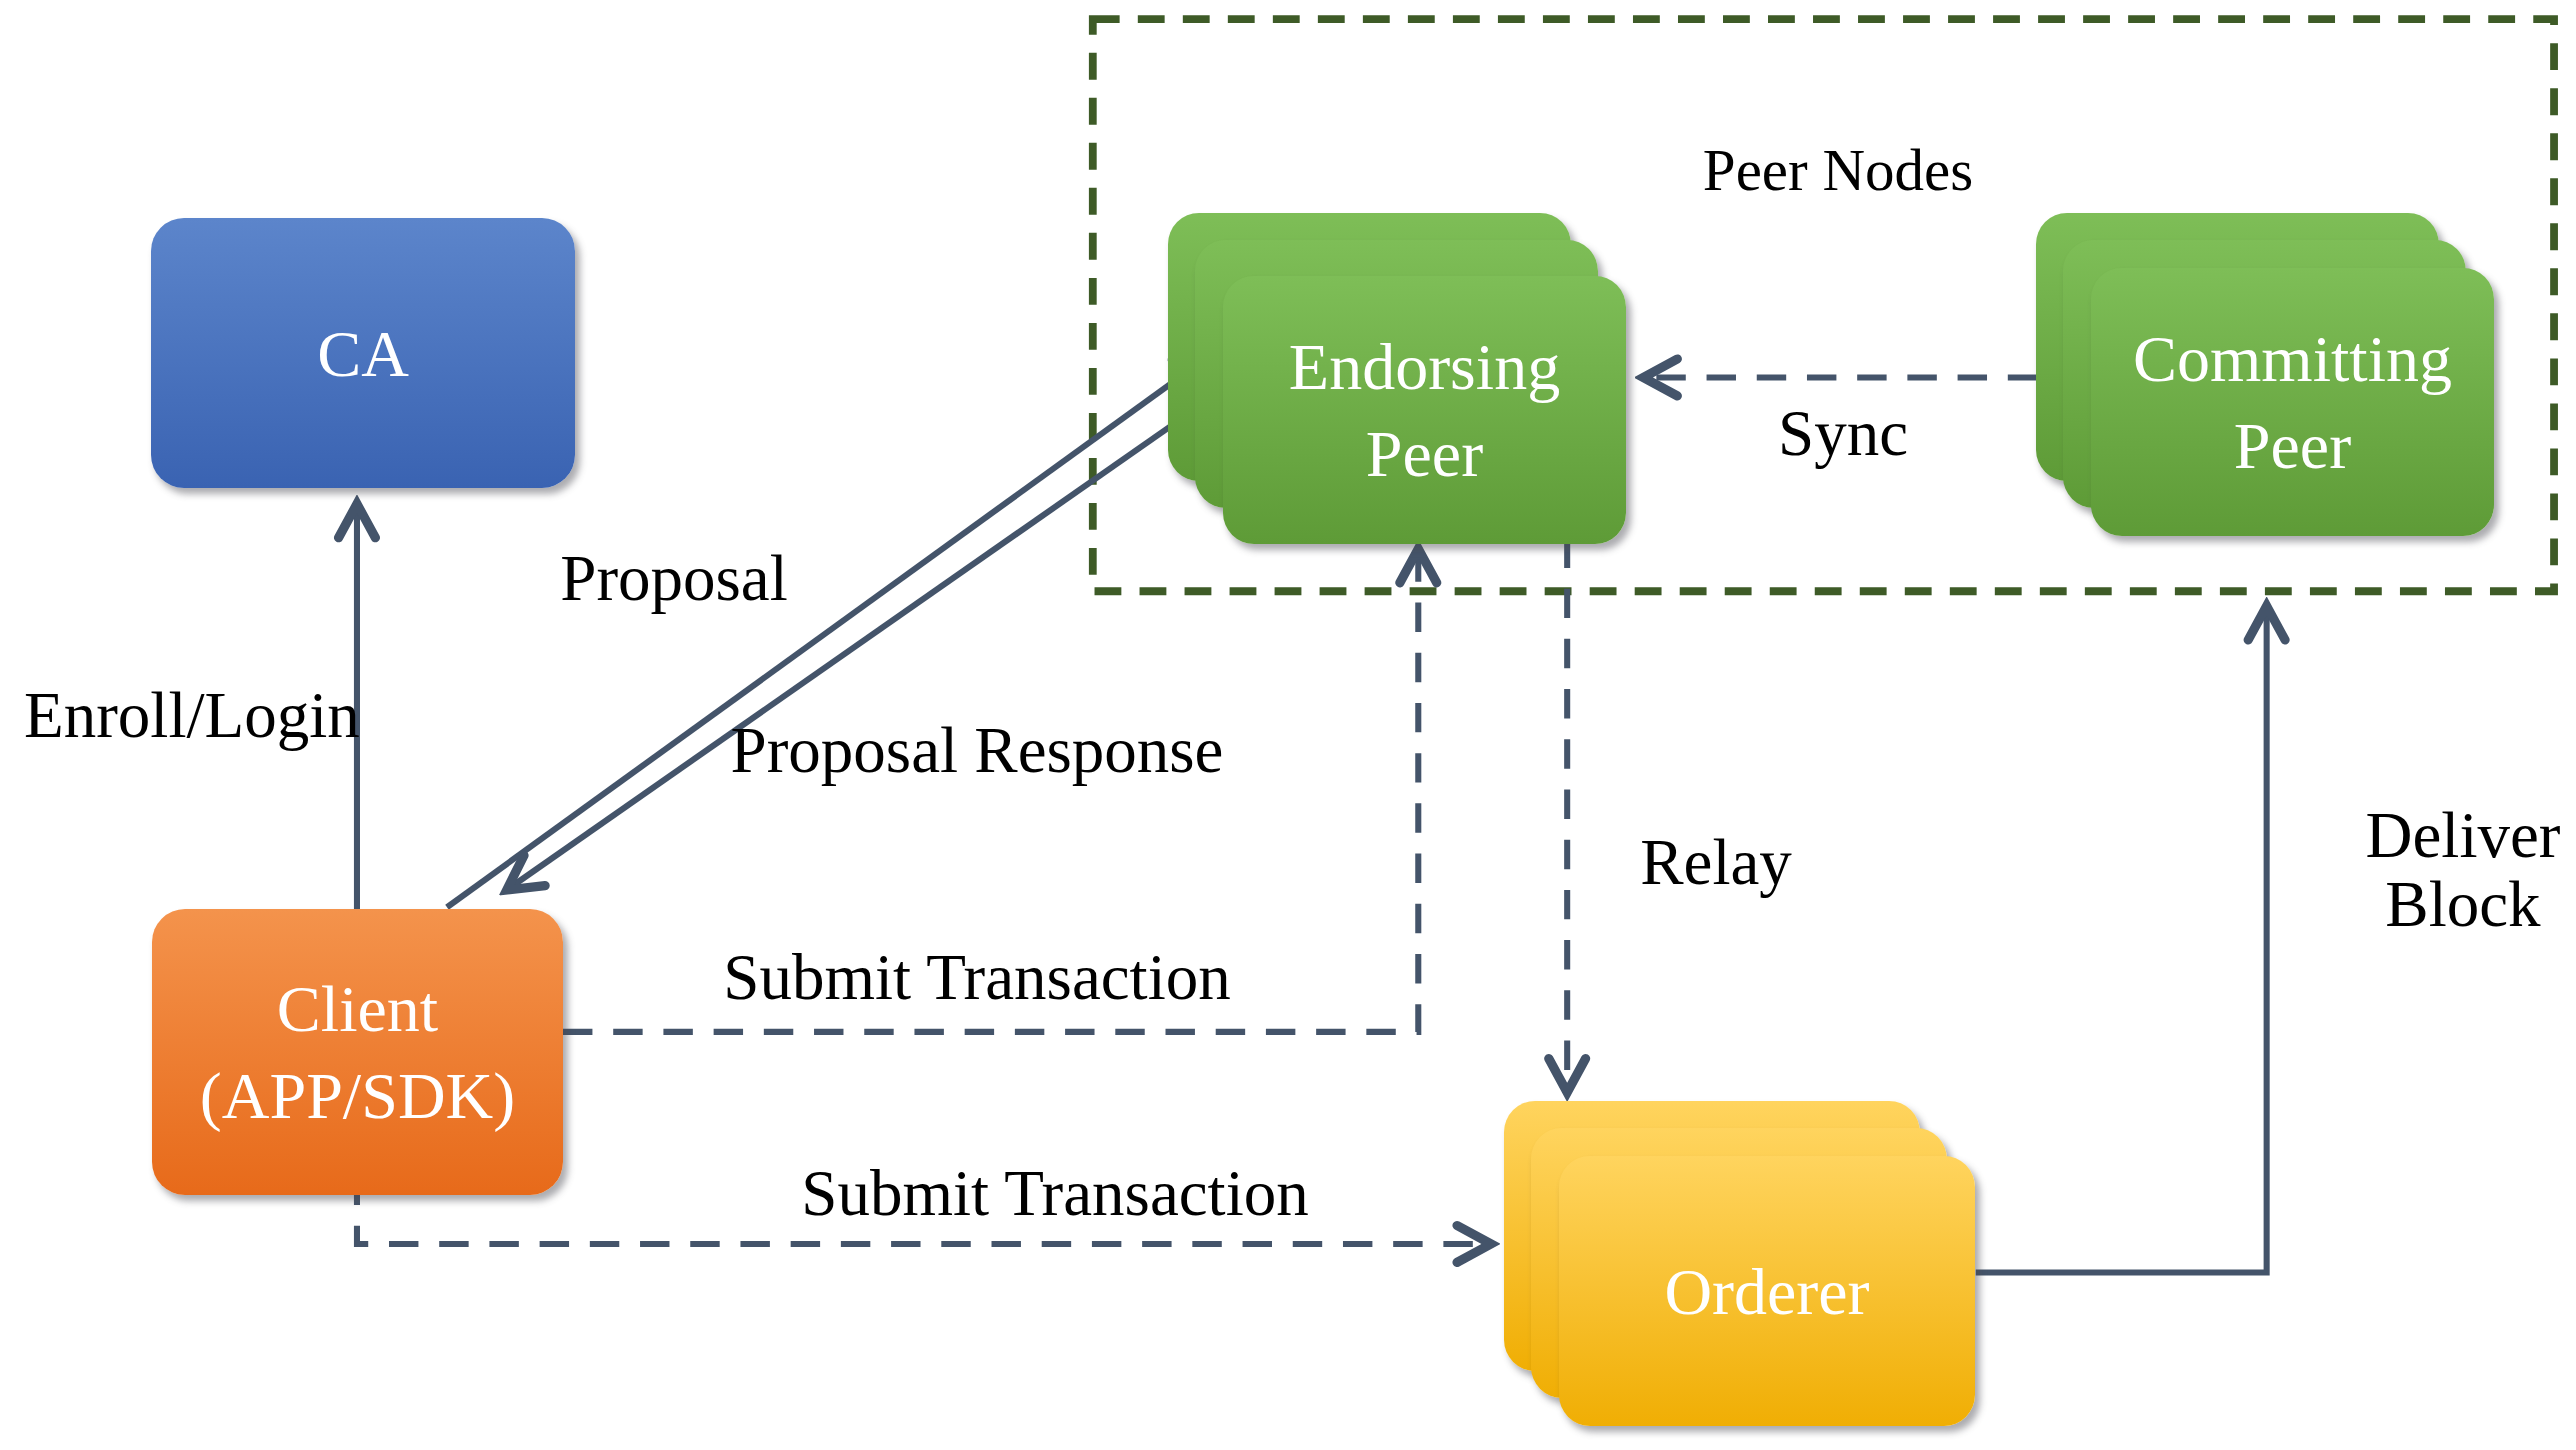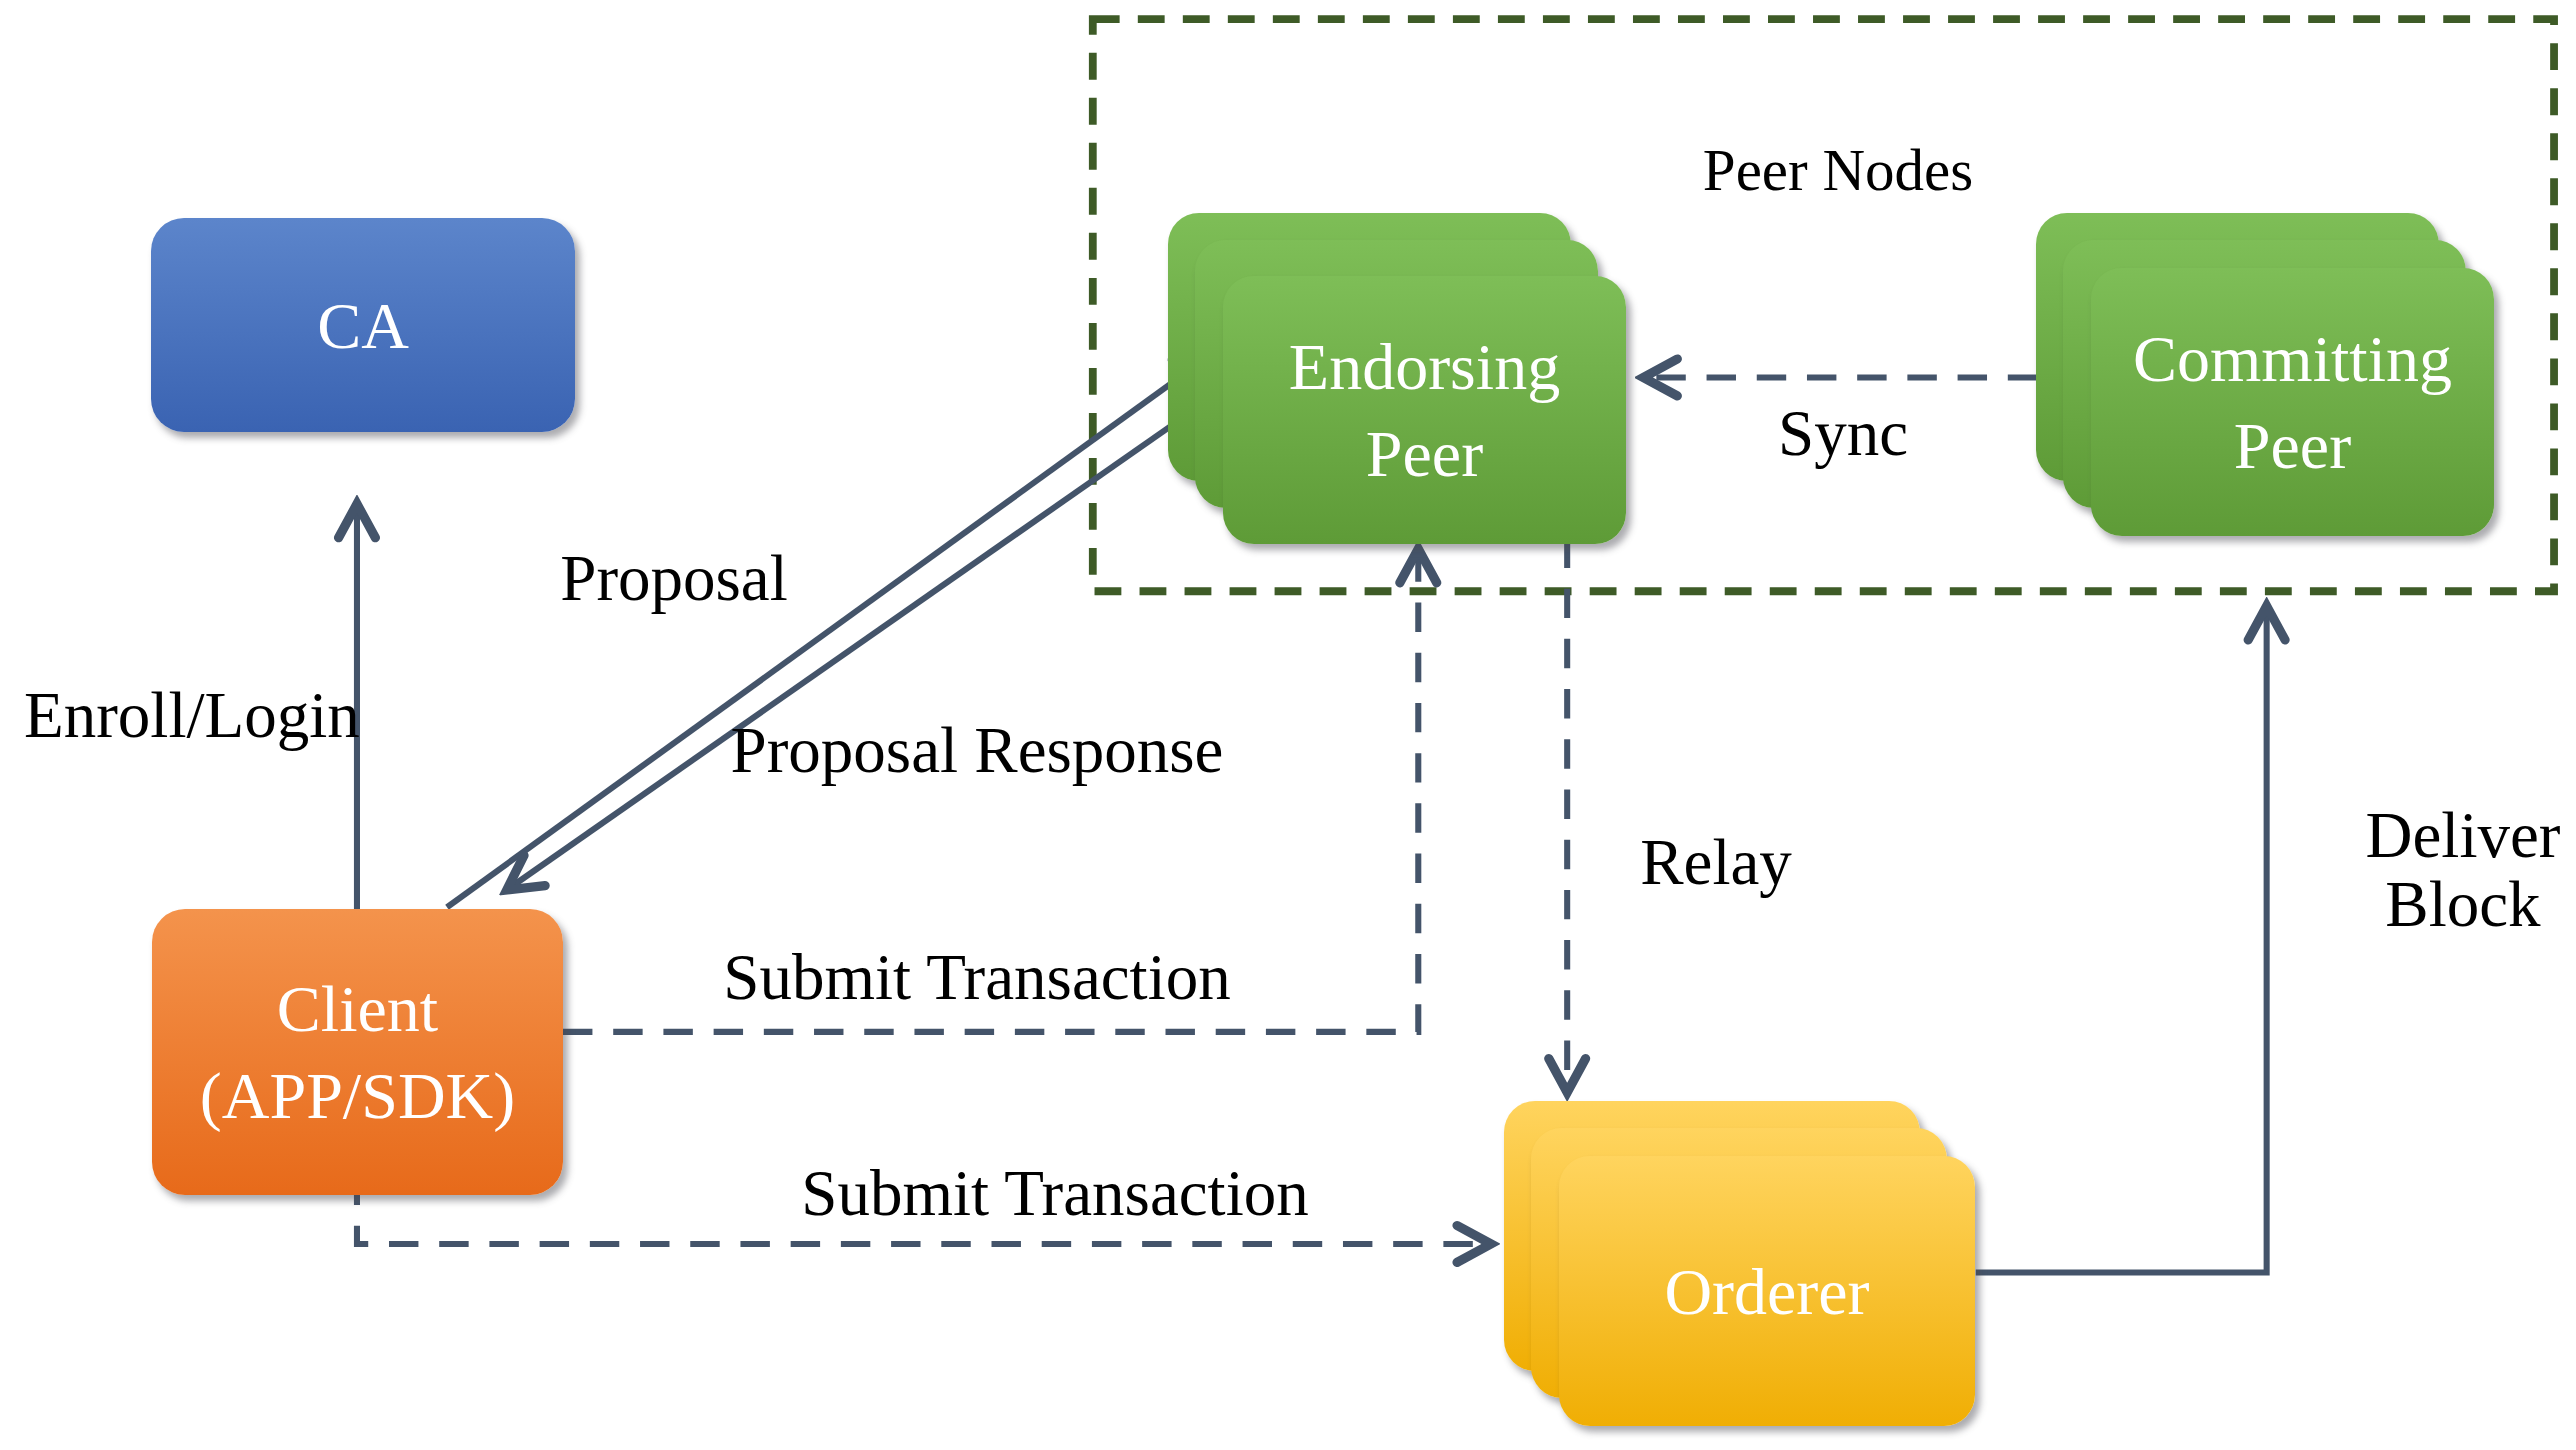--- a/index.html
+++ b/index.html
@@ -61,21 +61,21 @@
     <path class="edge solid" d="M412,1050 L412,582" marker-end="url(#arrow)"></path>
     <path class="edge solid" d="M516,1048 L1398,410" marker-end="url(#arrow)"></path>
     <path class="edge solid" d="M1424,442 L585,1028" marker-end="url(#arrow)"></path>
     <path class="edge dashed" d="M650,1192 L1638,1192 L1638,634" marker-end="url(#arrow)"></path>
     <path class="edge dashed" d="M412,1358 L412,1437 L1722,1437" marker-end="url(#arrow)"></path>
     <path class="edge dashed" d="M2411,436 L1898,436" marker-end="url(#arrow)"></path>
     <path class="edge dashed" d="M1810,622 L1810,1262" marker-end="url(#arrow)"></path>
     <path class="edge solid" d="M2282,1470 L2618,1470 L2618,700" marker-end="url(#arrow)"></path>
   </svg>
 
-  <div class="node blue" style="left:151px;top:218px;width:424px;height:214px;">
+  <div class="node blue" style="left:151px;top:218px;width:424px;height:270px;">
     <div class="node-label">CA</div>
   </div>
 
   <div class="node orange" style="left:152px;top:909px;width:411px;height:286px;">
     <div class="node-label">Client</div>
     <div class="node-label">(APP/SDK)</div>
   </div>
 
   <div class="stack" style="left:1223px;top:268px;width:403px;height:268px;">
     <div class="card green" style="left:-55px;top:-55px;width:403px;height:268px;"></div>

